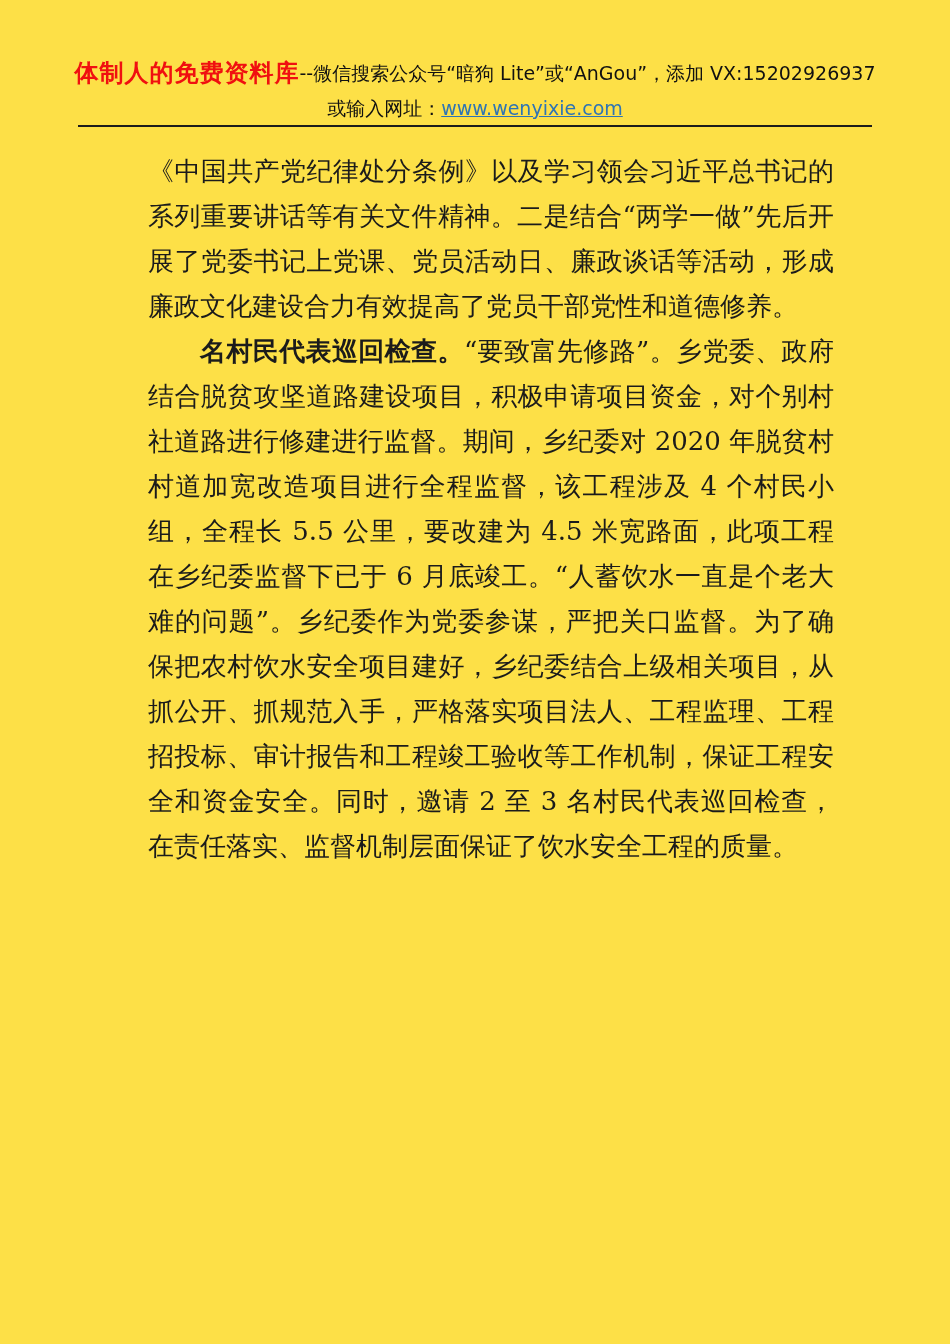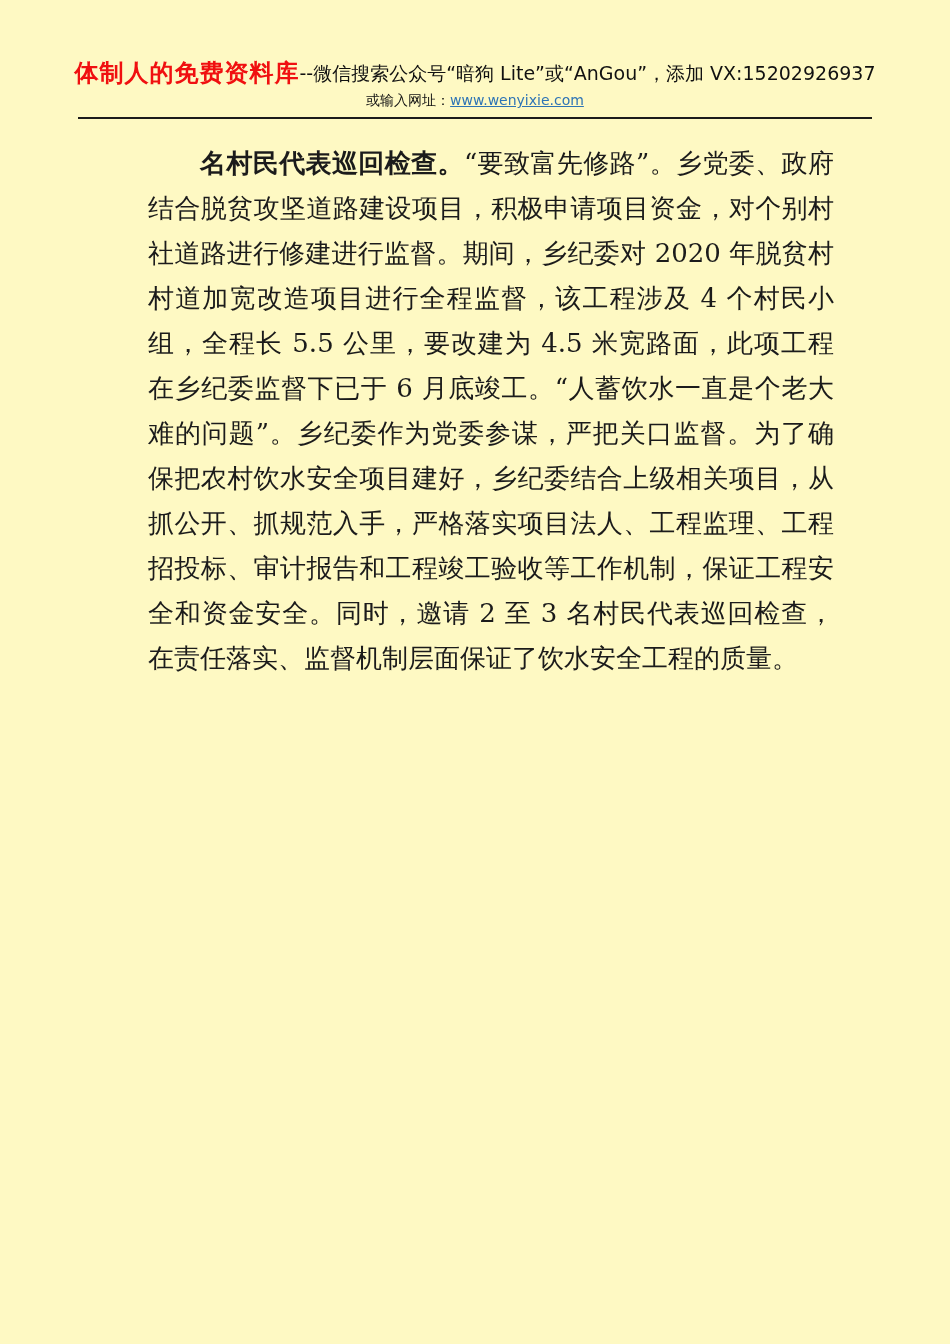--- a/index.html
+++ b/index.html
@@ -4,21 +4,21 @@
 <style>
   html, body {
     margin: 0;
     padding: 0;
     background: #ffffff;
   }
   .page {
     position: relative;
     width: 950px;
     height: 1344px;
-    background: #fef9c3;
+    background: #fde047;
     overflow: hidden;
     font-family: "DejaVu Serif", "Liberation Serif", serif;
   }
   
   .header {
     padding-top: 60px;
     text-align: center;
     font-family: "DejaVu Sans", "Liberation Sans", sans-serif;
     color: #1a1a1a;
   }
@@ -31,23 +31,23 @@
     color: var(--brand-red, #f01010);
     font-weight: 700;
     font-size: 24px;
     letter-spacing: 1px;
     vertical-align: -1px;
   }
   .header-note {
     color: #111111;
   }
   .header-line2 {
-    font-size: 14px;
+    font-size: 19px;
     line-height: 22px;
-    margin-top: 3px;
+    margin-top: 11px;
     color: #111111;
   }
   .site-link {
     color: var(--link-blue, #2e74b5);
     text-decoration: underline;
   }
   .header-divider {
     margin: 6px 78px 0 78px;
     border: none;
     border-top: 2px solid #1c1c1c;
@@ -92,19 +92,20 @@
     <div class="header-line1">
       <span class="brand">体制人的免费资料库</span><span class="header-note">--微信搜索公众号“暗狗 Lite”或“AnGou”，添加 VX:15202926937</span>
     </div>
     <div class="header-line2">
       <span>或输入网址：</span><a href="#" class="site-link">www.wenyixie.com</a>
     </div>
     <hr class="header-divider">
   </div>
 
   <div class="doc-body">
+    <p>《中国共产党纪律处分条例》以及学习领会习近平总书记的系列重要讲话等有关文件精神。二是结合“两学一做”先后开展了党委书记上党课、党员活动日、廉政谈话等活动，形成廉政文化建设合力有效提高了党员干部党性和道德修养。</p>
 
 
 
     <p class="para-indent"><span class="lead-bold">名村民代表巡回检查。</span><span>“要致富先修路”。乡党委、政府结合脱贫攻坚道路建设项目，积极申请项目资金，对个别村社道路进行修建进行监督。期间，乡纪委对 2020 年脱贫村村道加宽改造项目进行全程监督，该工程涉及 4 个村民小组，全程长 5.5 公里，要改建为 4.5 米宽路面，此项工程在乡纪委监督下已于 6 月底竣工。“人蓄饮水一直是个老大难的问题”。乡纪委作为党委参谋，严把关口监督。为了确保把农村饮水安全项目建好，乡纪委结合上级相关项目，从抓公开、抓规范入手，严格落实项目法人、工程监理、工程招投标、审计报告和工程竣工验收等工作机制，保证工程安全和资金安全。同时，邀请 2 至 3 名村民代表巡回检查，在责任落实、监督机制层面保证了饮水安全工程的质量。</span></p>
   </div>
 
 </div>
 
 </body></html>

